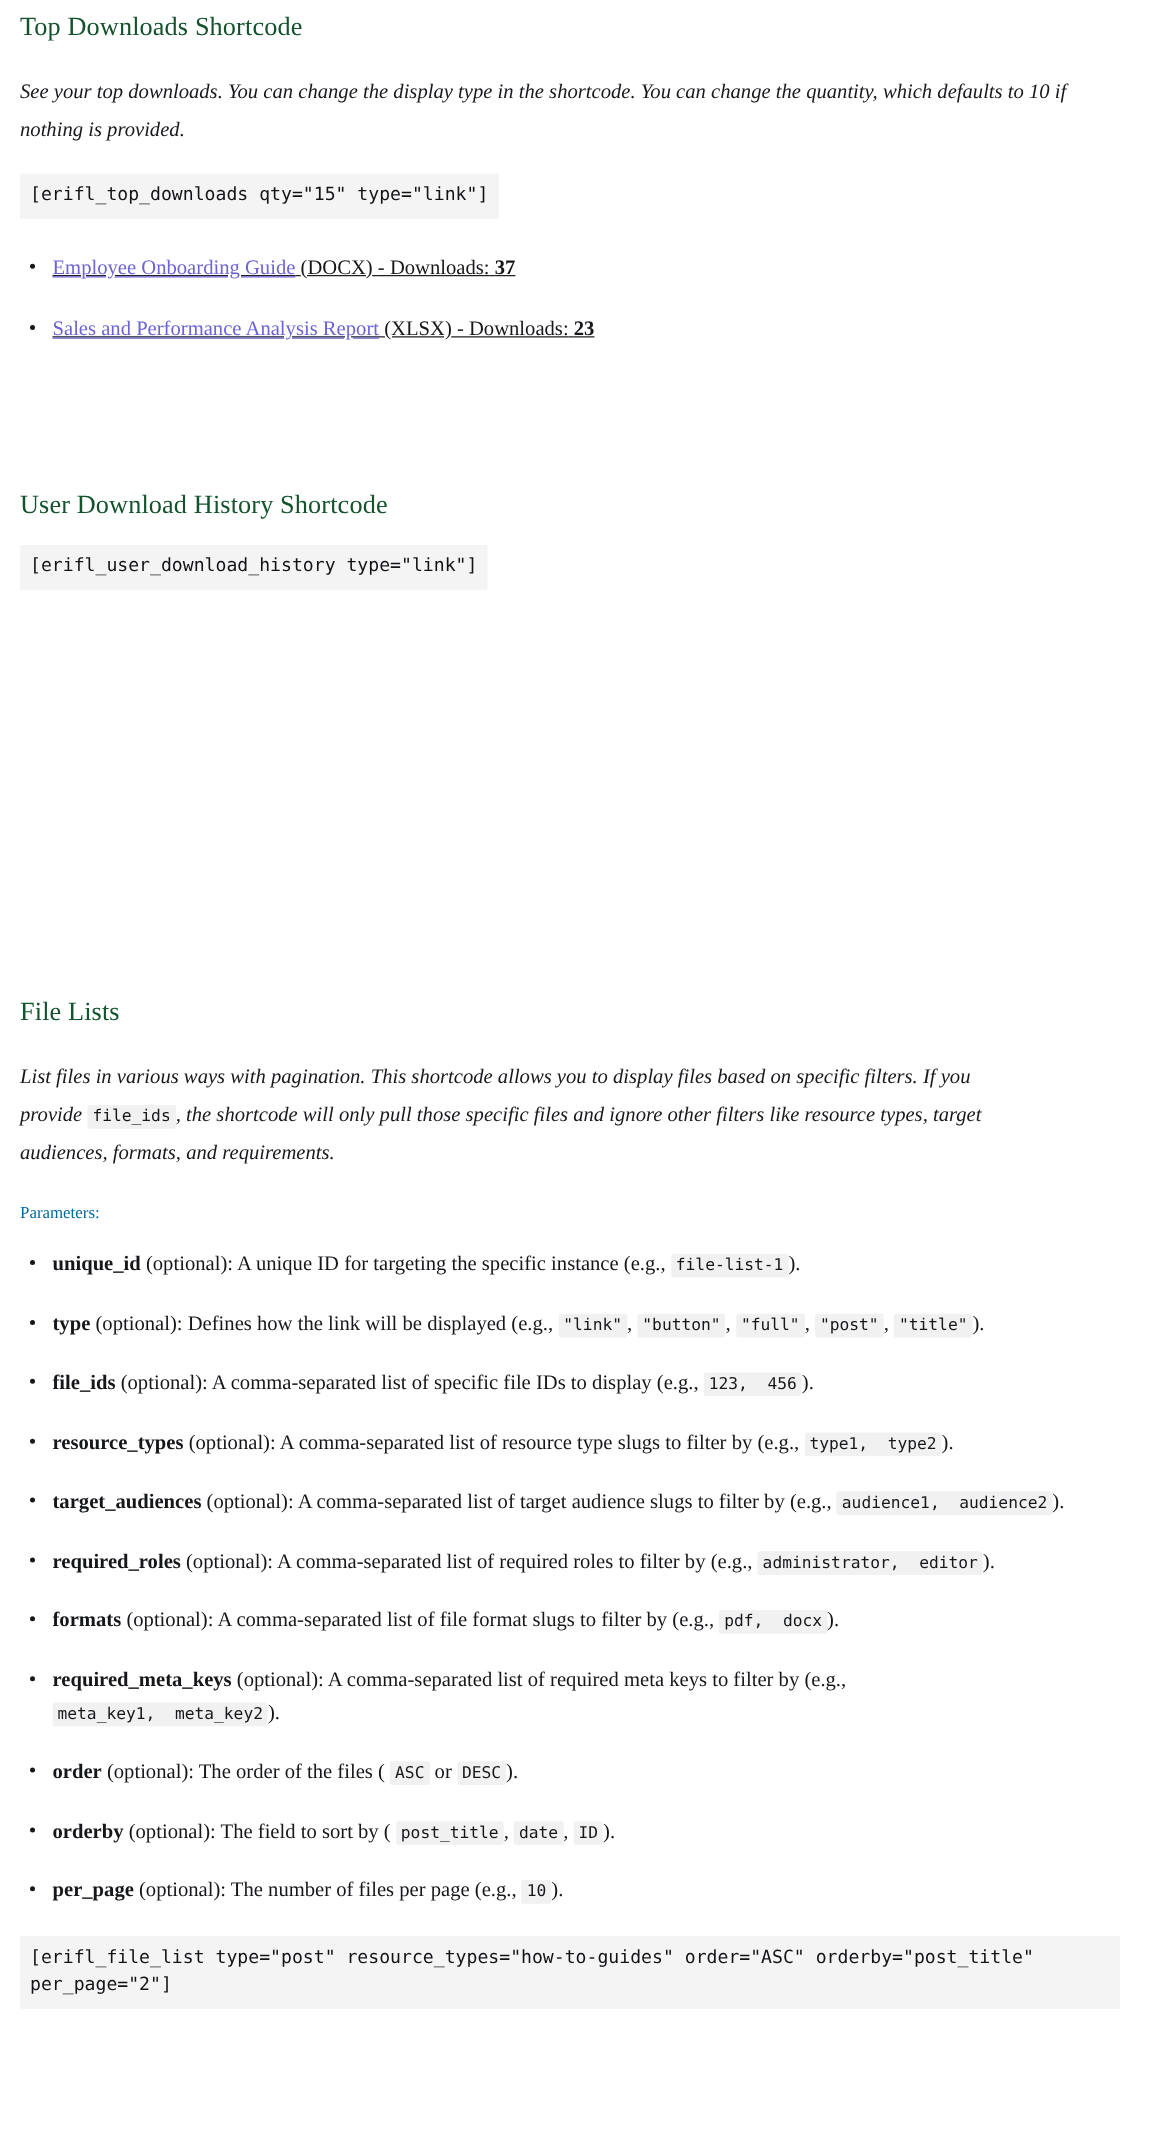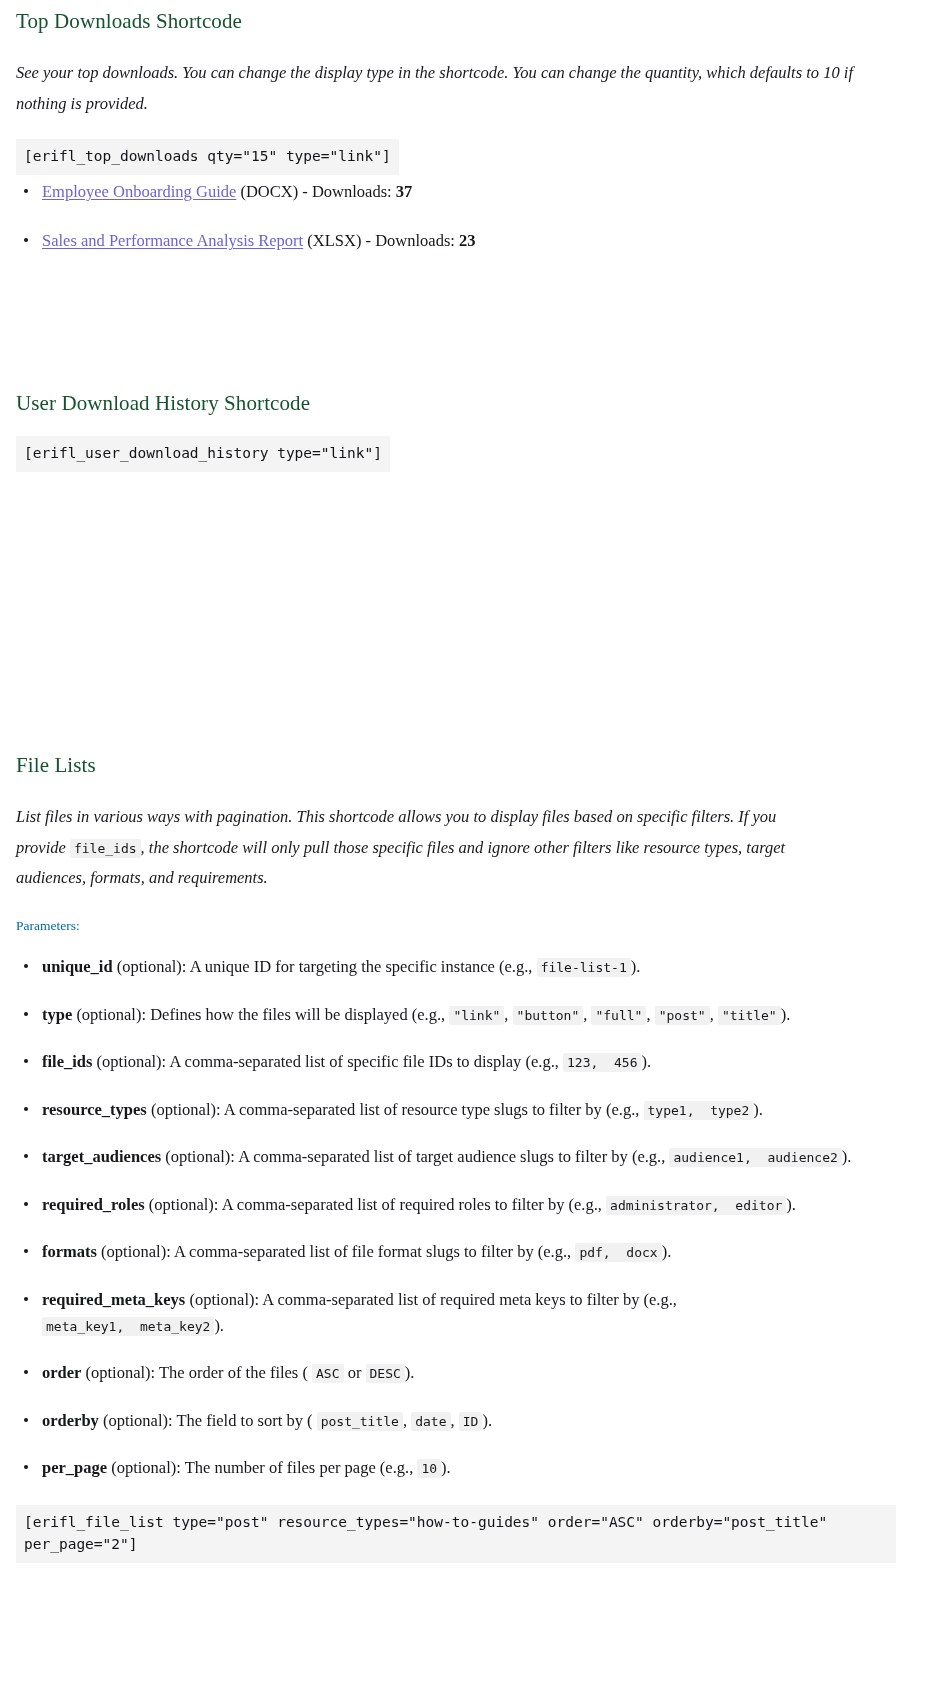--- a/index.html
+++ b/index.html
@@ -121,21 +121,21 @@
   <div class="abs" style="left:16px; top:8px; width:890px;">
 
     <h2 class="section-heading">Top Downloads Shortcode</h2>
 
     <p class="desc" style="margin-top:24px; width:880px;">See your top downloads. You can change the display type in the shortcode. You can change the quantity, which defaults to 10 if nothing is provided.</p>
 
     <div style="margin-top:20px;">
       <span class="codeblock">[erifl_top_downloads qty="15" type="link"]</span>
     </div>
 
-    <ul class="bullets" style="margin-top:4px;">
+    <ul class="bullets" style="margin-top:26px;text-decoration:underline;">
       <li style="margin-bottom:24px;">
         <a class="file-link" href="#">Employee Onboarding Guide</a>
         <span>(DOCX)</span>
         <span>- Downloads:</span>
         <span class="bold">37</span>
       </li>
       <li style="margin-bottom:24px;">
         <a class="file-link" href="#">Sales and Performance Analysis Report</a>
         <span>(XLSX)</span>
         <span>- Downloads:</span>
@@ -148,42 +148,42 @@
 
     <h2 class="section-heading">User Download History Shortcode</h2>
 
 
     <div style="margin-top:20px;">
       <span class="codeblock">[erifl_user_download_history type="link"]</span>
     </div>
 
   </div>
 
-  <div class="abs" style="left:16px; top:752px; width:900px;">
+  <div class="abs" style="left:16px; top:796px; width:900px;">
 
     <h2 class="section-heading">File Lists</h2>
 
     <p class="desc" style="margin-top:24px; width:810px;"><span>List files in various ways with pagination. This shortcode allows you to display files based on specific filters. If you provide</span>
       <code class="chip">file_ids</code><span>, the shortcode will only pull those specific files and ignore other filters like resource types, target audiences, formats, and requirements.</span></p>
 
     <p class="params-label" style="margin-top:22px;">Parameters:</p>
 
     <ul class="bullets" style="margin-top:18px;">
 
       <li style="margin-bottom:22px;">
         <span class="bold">unique_id</span>
         <span>(optional):</span>
         <span>A unique ID for targeting the specific instance (e.g.,</span>
         <code class="chip">file-list-1</code><span>).</span>
       </li>
 
       <li style="margin-bottom:22px;">
         <span class="bold">type</span>
         <span>(optional):</span>
-        <span>Defines how the files will be displayed (e.g.,</span>
+        <span>Defines how the link will be displayed (e.g.,</span>
         <code class="chip">"link"</code><span>,</span>
         <code class="chip">"button"</code><span>,</span>
         <code class="chip">"full"</code><span>,</span>
         <code class="chip">"post"</code><span>,</span>
         <code class="chip">"title"</code><span>).</span>
       </li>
 
       <li style="margin-bottom:22px;">
         <span class="bold">file_ids</span>
         <span>(optional):</span>

